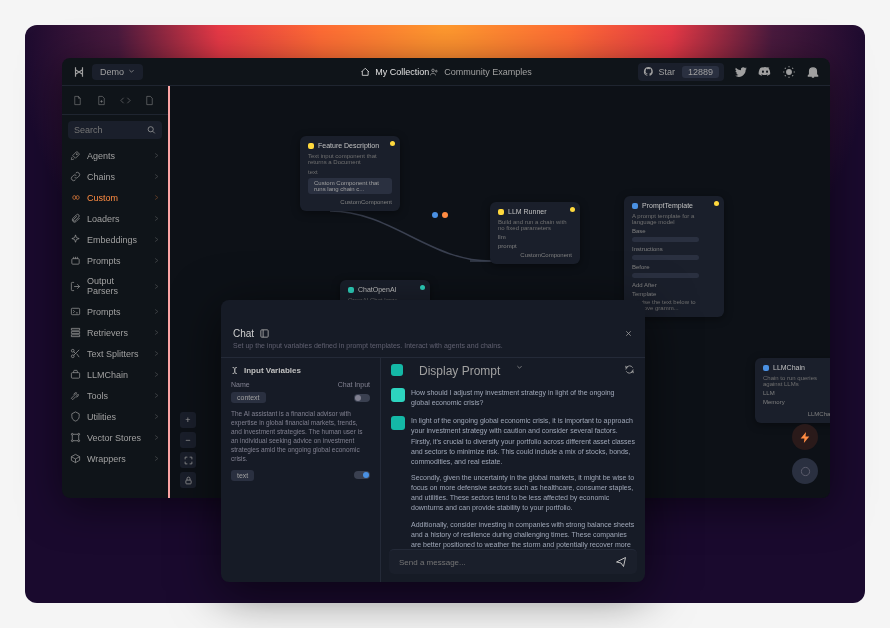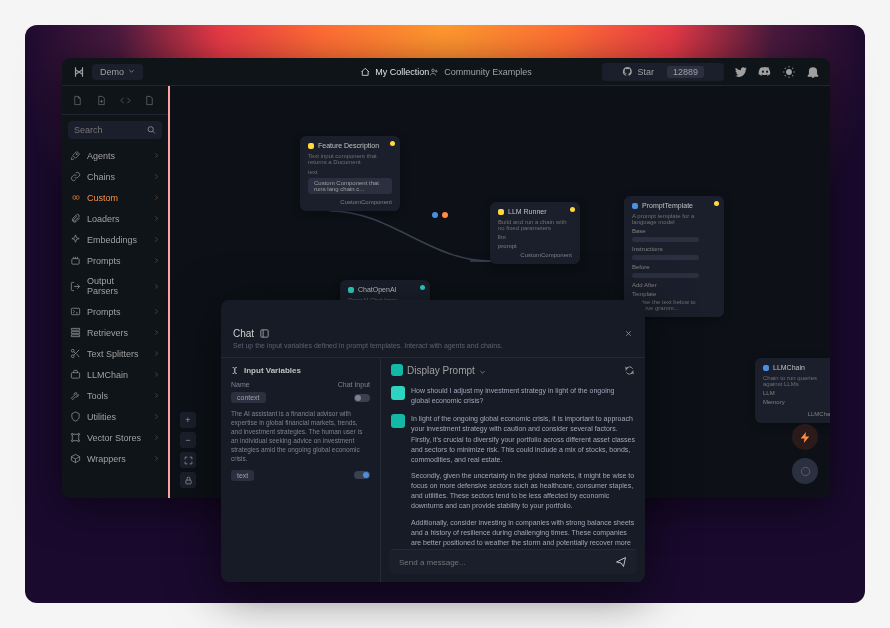--- a/index.html
+++ b/index.html
@@ -6,22 +6,22 @@
 body { width: 890px; height: 628px; background: #f5f5f5; overflow: hidden; position: relative; }
 .bg { position: absolute; inset: 25px; border-radius: 12px; background: radial-gradient(ellipse 60% 80% at 50% 0%, #ff9a2e 0%, #ff6b35 25%, #e63946 45%, #4a1a3e 65%, #1a0a2e 85%); }
 .app { position: absolute; top: 58px; left: 62px; right: 60px; height: 440px; background: #0f1419; border-radius: 8px; color: #a0a0a0; font-size: 9px; box-shadow: 0 8px 40px rgba(0,0,0,0.5); overflow: hidden; }
 .titlebar { display: flex; align-items: center; height: 28px; padding: 0 10px; border-bottom: 1px solid #1f2530; }
 .logo { width: 14px; height: 14px; margin-right: 6px; }
 .dropdown { display: flex; align-items: center; gap: 4px; background: #1a1f2b; padding: 3px 8px; border-radius: 4px; cursor: pointer; }
 .nav-center { position: absolute; left: 50%; transform: translateX(-50%); display: flex; }
 .nav-item { display: flex; align-items: center; gap: 5px; cursor: pointer; }
 .nav-item.active { color: #e0e0e0; }
 .nav-right { margin-left: auto; display: flex; align-items: center; gap: 10px; }
-.star-btn { display: flex; align-items: center; gap: 4px; background: #1a1f2b; padding: 3px 20px; border-radius: 4px; cursor: pointer; justify-content: space-between; }
-.star-count { background: #2a3040; padding: 1px 6px; border-radius: 3px; margin-left: 9px; }
+.star-btn { display: flex; align-items: center; gap: 4px; background: #1a1f2b; padding: 3px 5px; border-radius: 4px; cursor: pointer; justify-content: space-between; }
+.star-count { background: #2a3040; padding: 1px 6px; border-radius: 3px; margin-left: 3px; }
 .header-icon { width: 14px; height: 14px; cursor: pointer; fill: #a0a0a0; }
 
 .main { display: flex; height: calc(100% - 28px); }
 .sidebar { width: 108px; border-right: 2px solid #fca5a5; display: flex; flex-direction: column; }
 .sidebar-tabs { display: flex; padding: 5px 6px; gap: 6px; border-bottom: 1px solid #1f2530; }
 .tab-icon { width: 18px; height: 18px; display: flex; align-items: center; justify-content: center; border-radius: 3px; cursor: pointer; }
 .tab-icon svg { width: 11px; height: 11px; stroke: #a0a0a0; fill: none; }
 .search-box { display: flex; align-items: center; margin: 6px; padding: 4px 6px; background: #1a1f2b; border-radius: 4px; }
 .search-input { background: transparent; border: none; outline: none; color: #a0a0a0; font-size: 9px; width: 100%; }
 .sidebar-list { flex: 1; overflow-y: auto; }
@@ -61,21 +61,21 @@
 .chat-left { width: 160px; border-right: 1px solid #242a38; padding: 8px 10px; }
 .chat-section-title { display: flex; align-items: center; gap: 4px; color: #c0c0c0; font-weight: 600; font-size: 8px; margin-bottom: 6px; }
 .chat-row-head { display: flex; justify-content: space-between; font-size: 7px; color: #808090; margin-bottom: 4px; }
 .toggle-row { display: flex; align-items: center; gap: 6px; margin-bottom: 6px; }
 .pill { background: #2a3040; border-radius: 3px; padding: 2px 6px; font-size: 7px; }
 .toggle { margin-left: auto; width: 16px; height: 8px; background: #3a4050; border-radius: 8px; position: relative; cursor: pointer; }
 .toggle::after { content: ''; position: absolute; width: 6px; height: 6px; border-radius: 50%; background: #808090; top: 1px; left: 1px; }
 .toggle.on::after { left: 9px; background: #4a90e2; }
 .chat-desc { font-size: 6.5px; line-height: 1.4; color: #808090; margin: 6px 0; }
 .chat-right { flex: 1; display: flex; flex-direction: column; }
-.display-prompt-bar { display: flex; align-items: flex-end; padding: 6px 10px; font-size: 10px; gap: 4px; }
+.display-prompt-bar { display: flex; align-items: flex-start; padding: 6px 10px; font-size: 12px; gap: 16px; }
 .refresh-ic { margin-left: auto; cursor: pointer; }
 .messages { flex: 1; overflow-y: auto; padding: 4px 10px; font-size: 7px; line-height: 1.45; }
 .msg { display: flex; gap: 6px; margin-bottom: 8px; }
 .avatar { width: 14px; height: 14px; border-radius: 3px; flex-shrink: 0; }
 .avatar.user { background: #2dd4bf; }
 .avatar.bot { background: #14b8a6; }
 .msg-text { color: #a0a8b8; }
 .msg-text p { margin-bottom: 6px; }
 .composer { display: flex; align-items: center; padding: 6px 10px; gap: 6px; border-top: 1px solid #242a38; margin: 0 8px 8px; background: #1a1f2b; border-radius: 5px; }
 .composer input { flex: 1; background: transparent; border: none; outline: none; color: #a0a0a0; font-size: 8px; }

